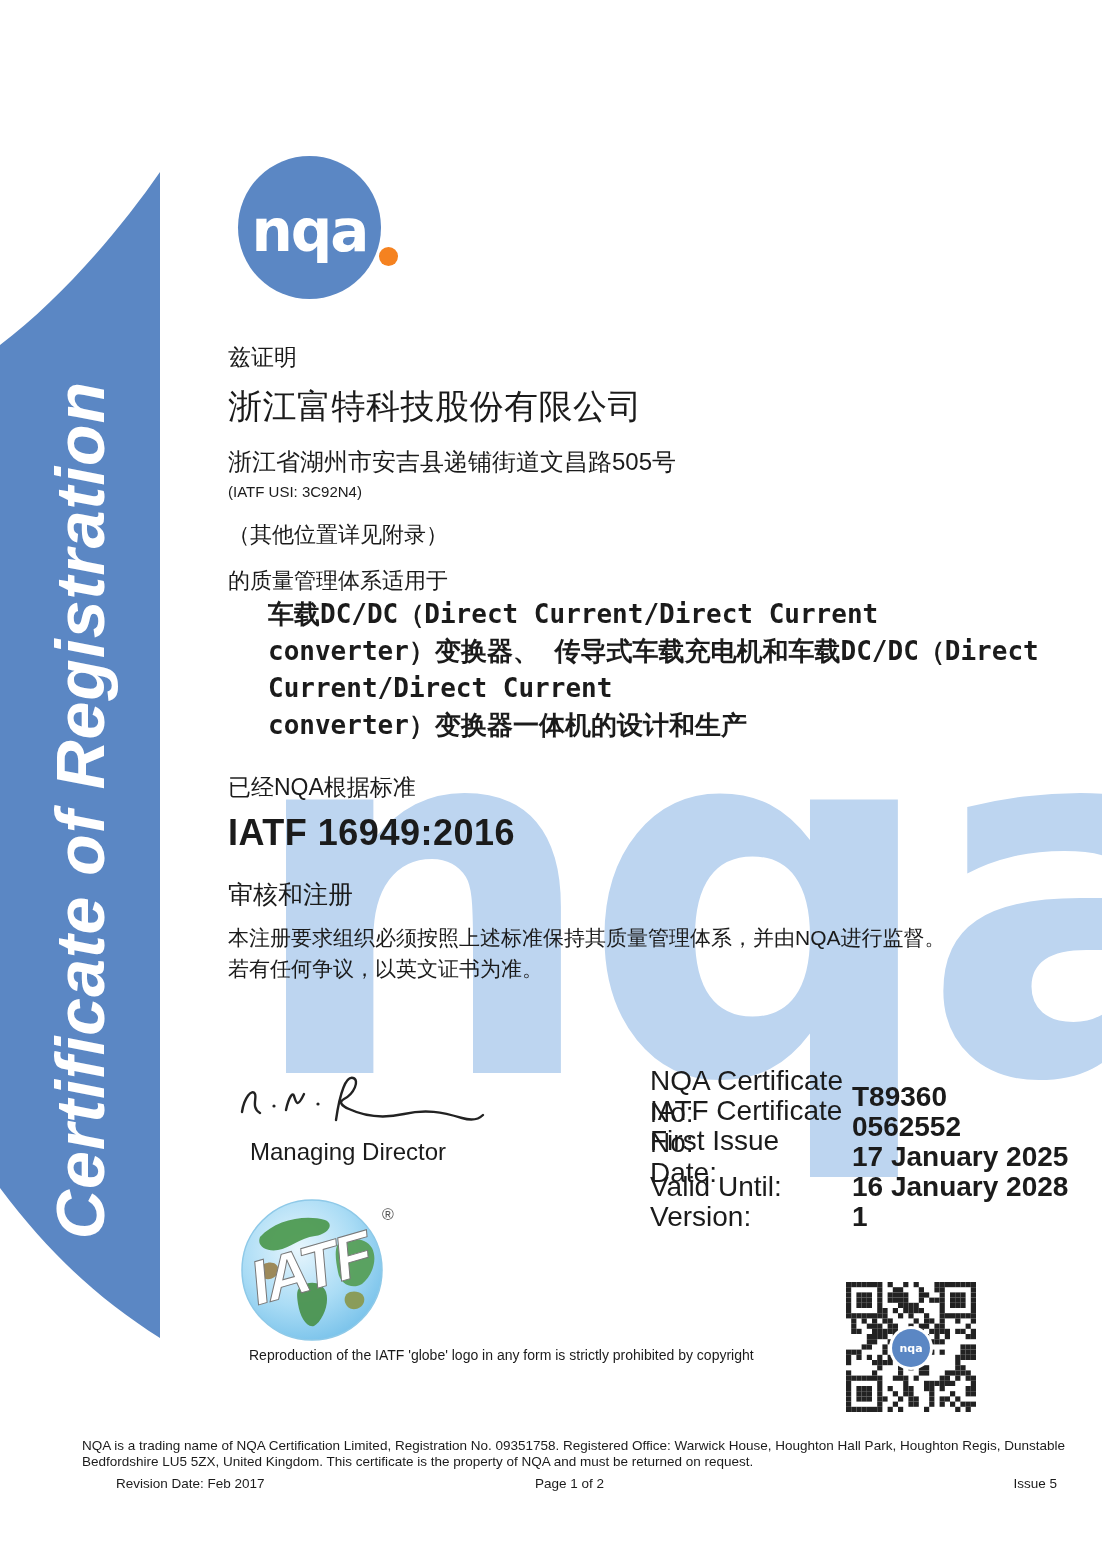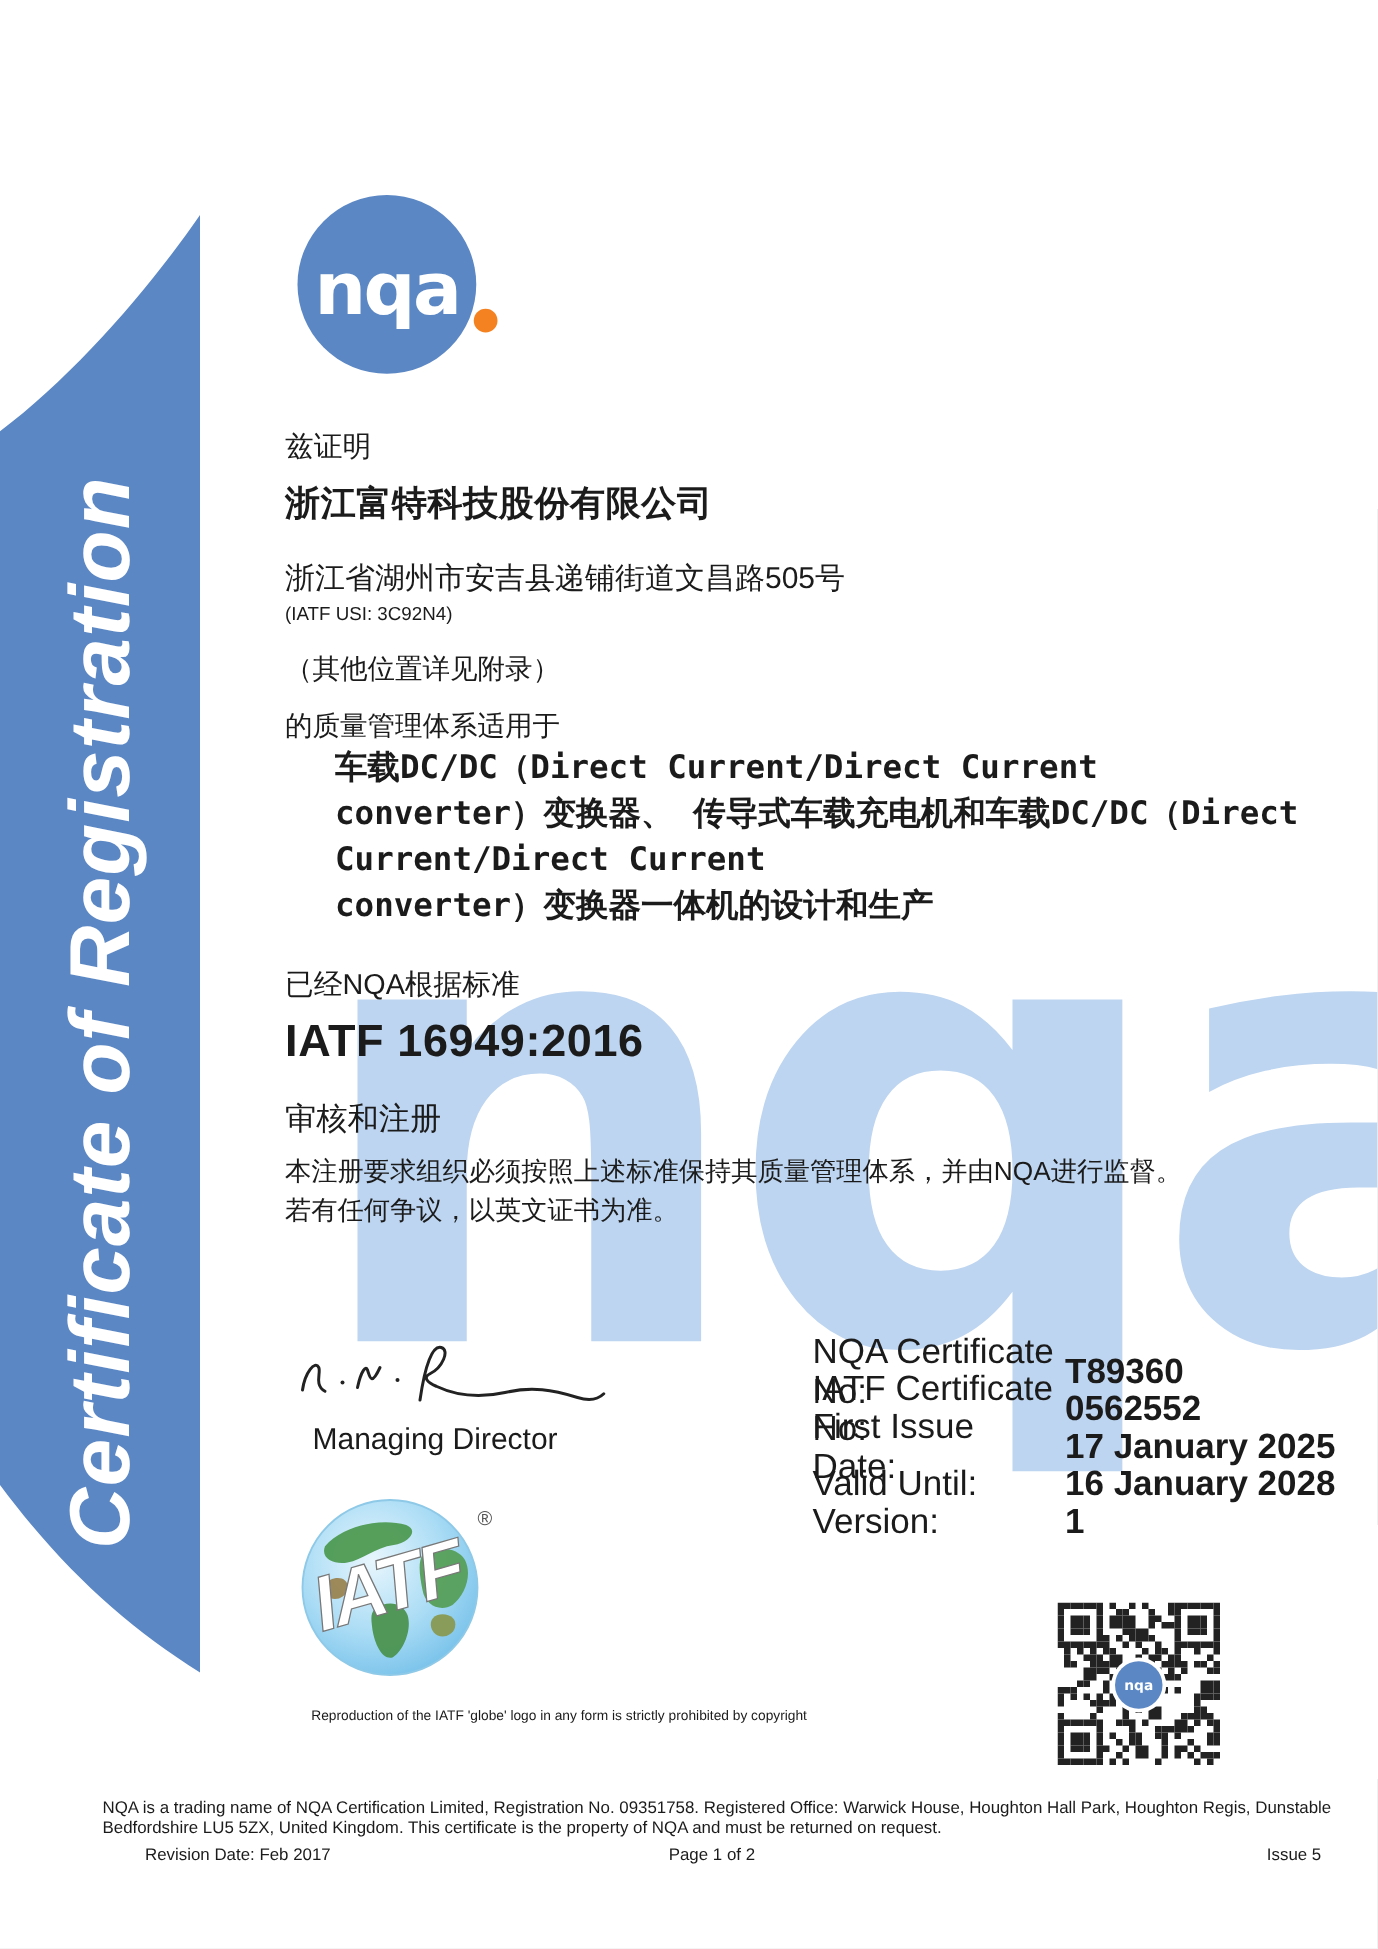--- a/index.html
+++ b/index.html
@@ -32,21 +32,21 @@
     font-family:"DejaVu Sans",sans-serif;font-weight:bold;font-size:58px;
     color:#fff;letter-spacing:-2px;padding-top:6px;
   }
   .logo-dot{
     position:absolute;left:379px;top:247px;width:19px;height:19px;z-index:3;
     background:var(--orange,#f58220);border-radius:50%;
   }
   
   .tb{position:absolute;left:228px;z-index:3;white-space:nowrap;}
   .certify      {top:342px;font-size:23px;}
-  .company-name {top:384px;font-size:28px;font-weight:700;letter-spacing:0.5px;text-align:right;}
+  .company-name {top:384px;font-size:34px;font-weight:400;letter-spacing:0.5px;text-align:right;}
   .company-addr {top:446px;font-size:24px;}
   .iatf-usi     {top:483px;font-size:15px;}
   .other-loc    {top:520px;font-size:22px;}
   .applies      {top:566px;font-size:22px;}
   .scope{
     top:596px;font-family:"DejaVu Sans Mono","Liberation Mono",monospace;
     font-weight:bold;font-size:26px;line-height:37px;margin-left:40px;
   }
   .per-standard {top:772px;font-size:23px;}
   .standard-name{top:812px;font-size:36px;font-weight:bold;letter-spacing:0.5px;}
@@ -55,21 +55,21 @@
   
   .signature-svg{position:absolute;left:236px;top:1068px;z-index:3;}
   .sig-title{position:absolute;left:250px;top:1138px;font-size:24px;z-index:3;}
   
   .details{position:absolute;left:650px;top:1082px;z-index:3;font-size:28px;}
   .details .row{display:flex;height:30px;align-items:center;}
   .details .lbl{width:202px;}
   .details .val{font-weight:bold;}
   
   .globe-svg{position:absolute;left:230px;top:1192px;z-index:3;overflow:visible;}
-  .globe-caption{position:absolute;left:249px;top:1347px;font-size:11px;z-index:3;margin-top:20px;}
+  .globe-caption{position:absolute;left:249px;top:1347px;font-size:14px;z-index:3;}
   
   .qr{position:absolute;left:846px;top:1282px;width:130px;height:130px;z-index:3;}
   .qr-center{
     position:absolute;left:46px;top:47px;width:38px;height:38px;border-radius:50%;
     background:var(--brand,#5b87c4);box-shadow:0 0 0 3px #fff;
     display:flex;align-items:center;justify-content:center;
     color:#fff;font-size:11px;font-weight:bold;font-family:"DejaVu Sans",sans-serif;
   }
   
   .footer-legal{position:absolute;left:82px;top:1438px;width:985px;font-size:13.5px;line-height:15.5px;z-index:3;}

